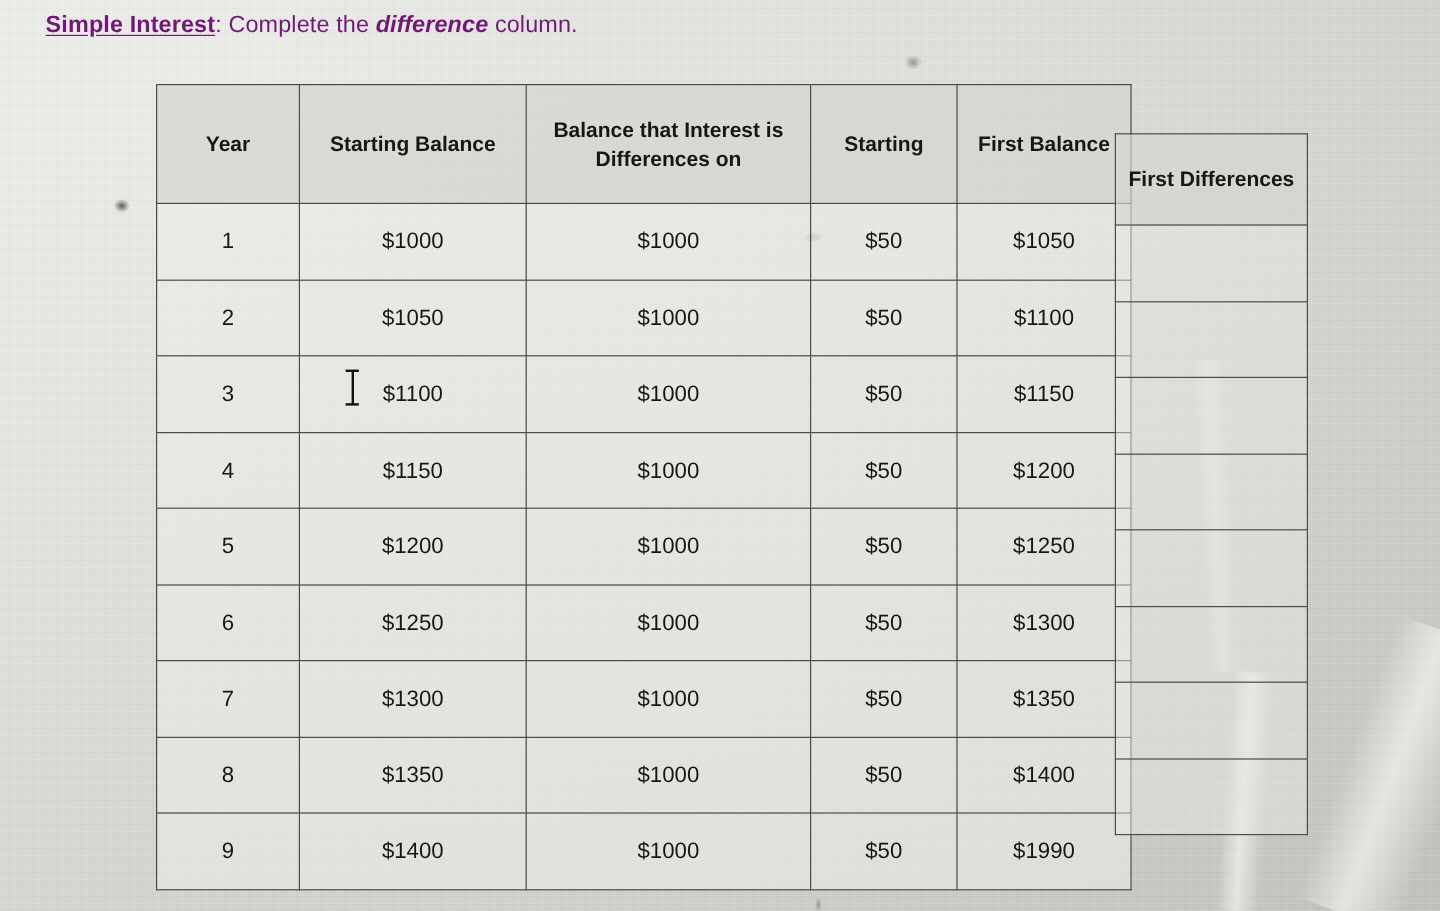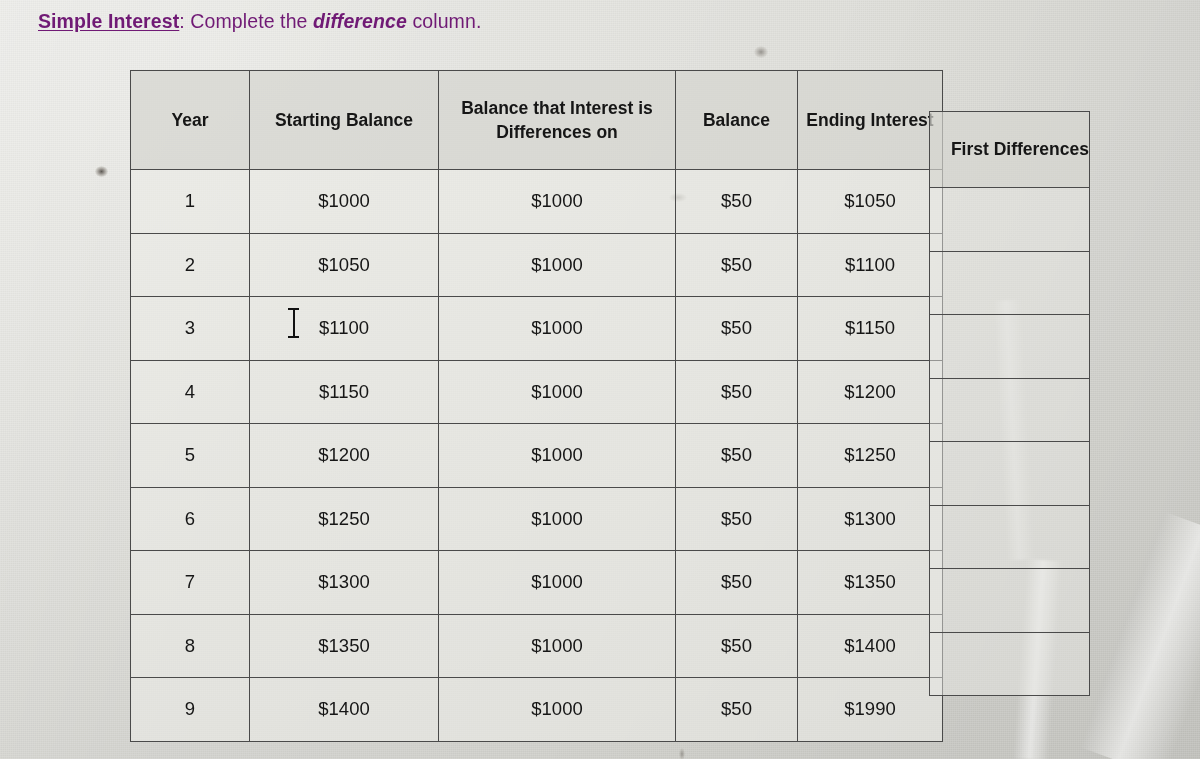--- a/index.html
+++ b/index.html
@@ -80,21 +80,21 @@
     position:absolute; left:929px; top:111px;
     width:161px;
     border-collapse:collapse;
     table-layout:fixed;
   }
   #first-diff th {
     border:1.4px solid #4a4a4a;
     background:rgba(214,214,208,.68);
     height:76px;
     font-size:17.5px; font-weight:bold; line-height:1.38;
-    color:#161616; text-align:right; padding:0;
+    color:#161616; text-align:center; padding:0;
   }
   #first-diff td {
     border:1.4px solid #4a4a4a;
     background:rgba(232,232,227,.48);
     height:63.5px;
     padding:0;
   }
 
   
   #text-cursor {
@@ -132,22 +132,22 @@
       <col class="col-start">
       <col class="col-calcon">
       <col class="col-interest">
       <col class="col-ending">
   </colgroup>
   <thead>
     <tr>
       <th>Year</th>
       <th>Starting Balance</th>
       <th>Balance that Interest is Differences on</th>
-      <th>Balance</th>
-      <th>Ending Interest</th>
+      <th>Starting</th>
+      <th>First Balance</th>
     </tr>
   </thead>
   <tbody id="main-body">
       <tr>
         <td>1</td>
         <td>$1000</td>
         <td>$1000</td>
         <td>$50</td>
         <td>$1050</td>
       </tr>

